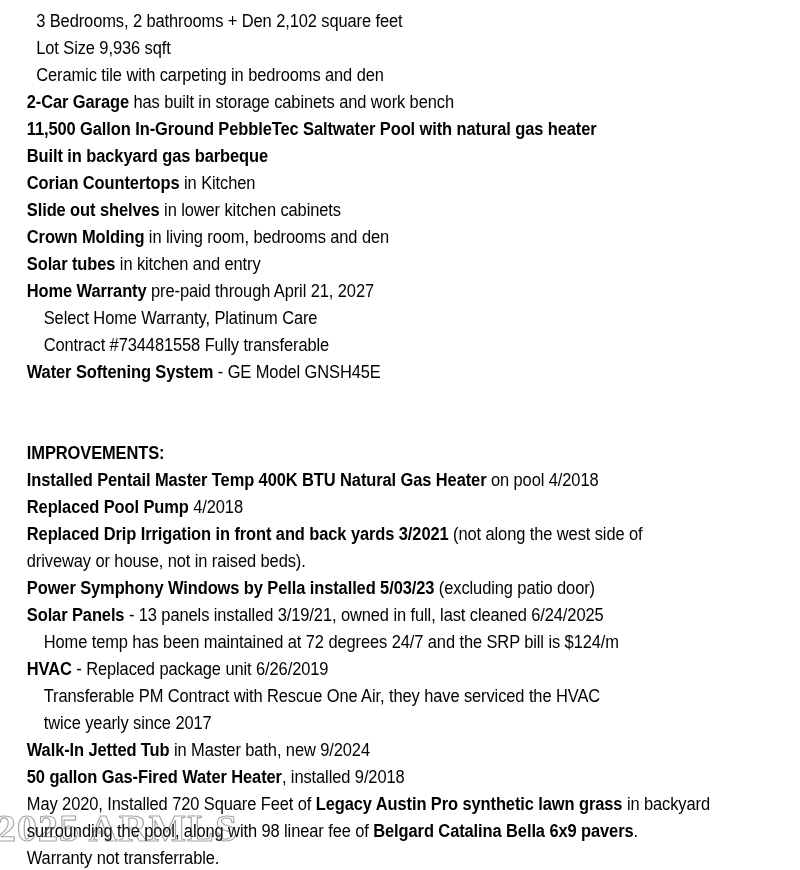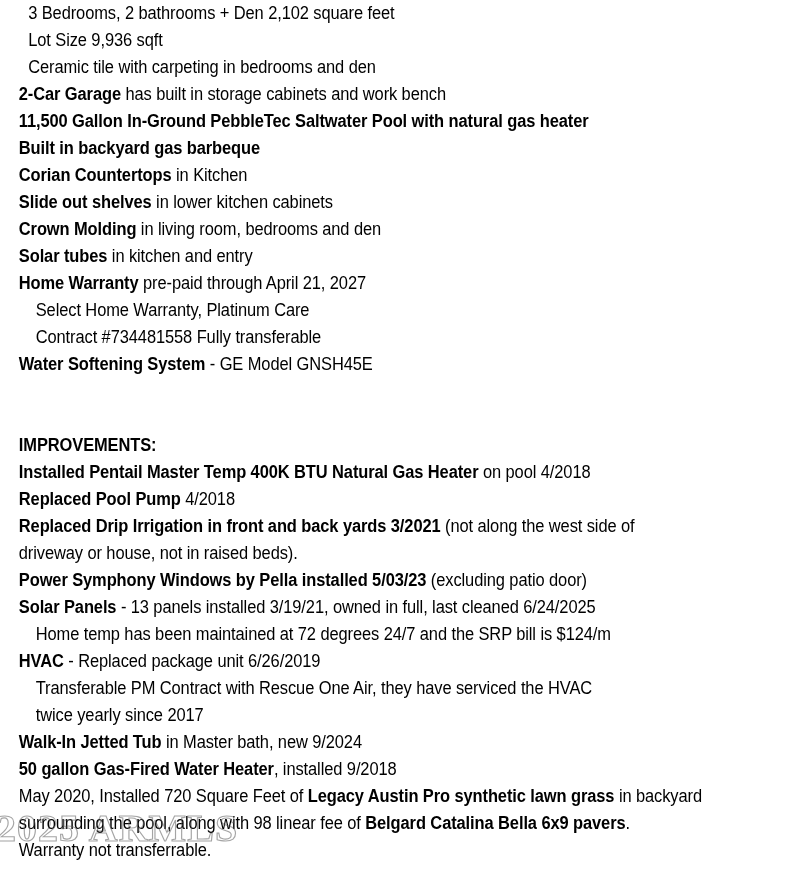--- a/index.html
+++ b/index.html
@@ -15,21 +15,21 @@
     overflow: hidden;
     font-family: "Liberation Sans", sans-serif;
     color: #000000;
     -webkit-font-smoothing: antialiased;
   }
 
   #doc {
     position: relative;
     width: 800px;
     height: 870px;
-    padding: 0;
+    padding: 8px;
     box-sizing: border-box;
   }
 
   .line {
     position: relative;
     height: 27px;
     line-height: 27px;
     font-size: 17.5px;
     white-space: nowrap;
     letter-spacing: -0.1px;

